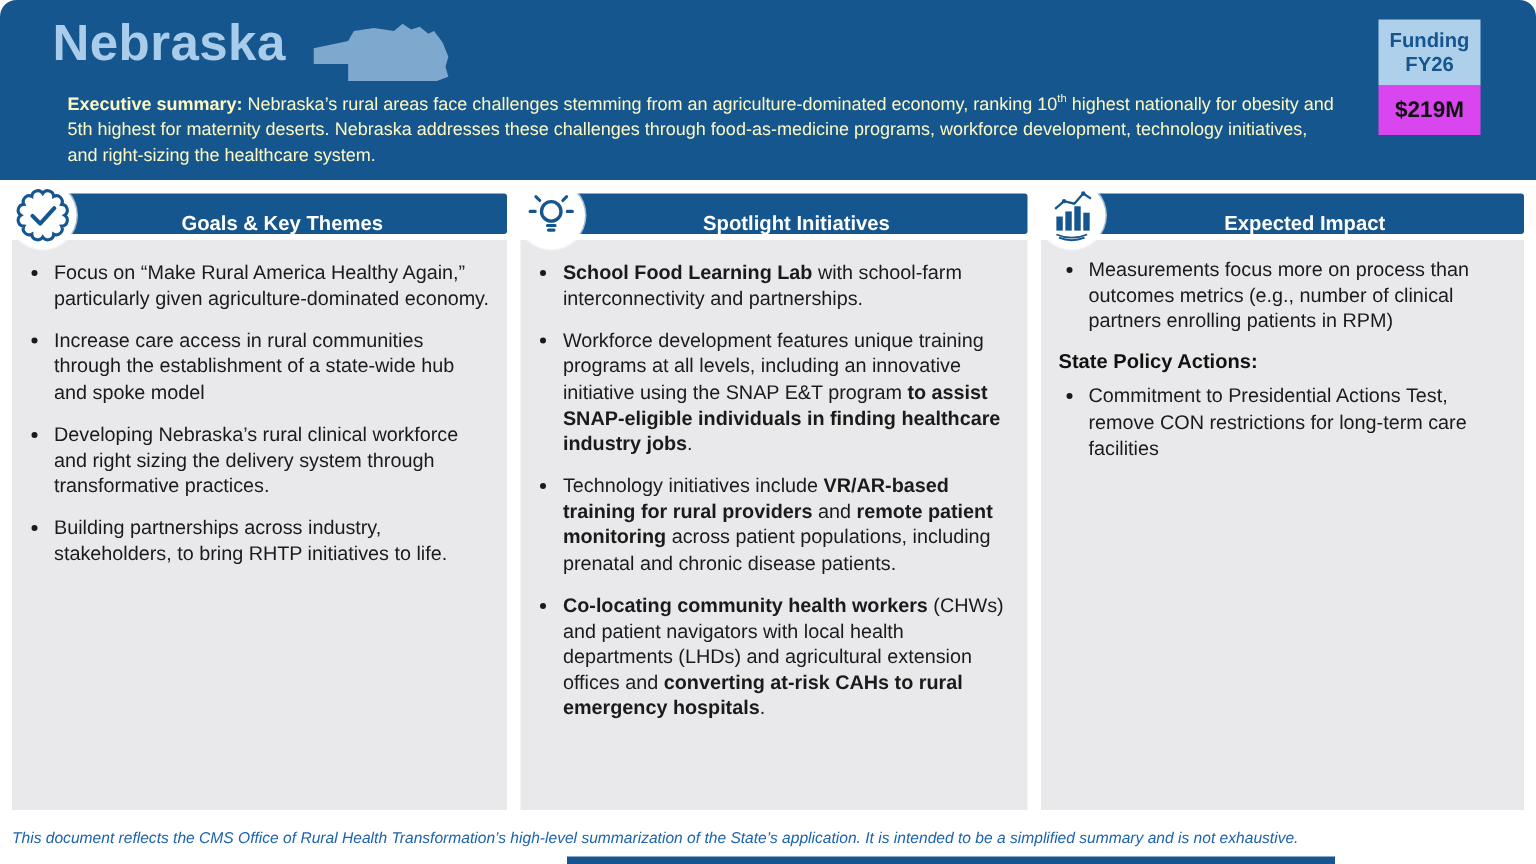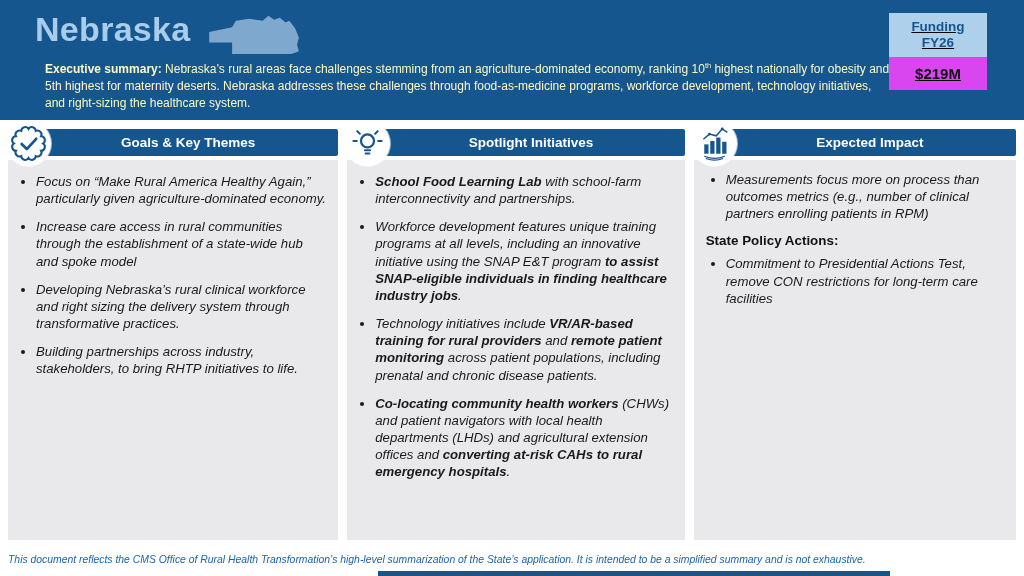--- a/index.html
+++ b/index.html
@@ -1,40 +1,40 @@
 <!DOCTYPE html>
 <html style="--navy: #16568E; --lightblue: #A8CCE9; --panel: #E9E9EB; --footerblue: #1B63AE;"><head>
 <meta charset="utf-8">
 <style>
   html,body{margin:0;padding:0;background:#ffffff;font-family:"Liberation Sans",sans-serif;}
-  .page{position:relative;width:1024px;height:576px;background:#ffffff;overflow:hidden;}
+  .page{position:relative;width:1024px;height:576px;background:#ffffff;overflow:hidden;border-radius:11px;}
 
   
   .header{position:absolute;top:0;left:0;width:1024px;height:120px;background:var(--navy,#16568E);}
   .state-title{position:absolute;left:35px;top:10px;font-size:34px;font-weight:700;color:var(--lightblue,#A8CCE9);letter-spacing:.3px;}
   .state-shape{position:absolute;left:204px;top:13px;width:102px;height:42px;}
   .exec-summary{position:absolute;left:35px;top:61px;width:845px;font-size:12px;line-height:1.42;color:#fef9c3;margin-left:10px;}
   .exec-summary sup{font-size:.62em;line-height:0;}
 
-  .funding-box{position:absolute;top:13px;right:37px;width:98px;text-align:center;text-decoration:underline;}
+  .funding-box{position:absolute;top:13px;right:37px;width:68px;text-align:center;}
   .funding-top{background:#AED0EA;color:var(--navy,#16568E);font-weight:700;font-size:13.5px;line-height:1.18;padding:6px 2px;}
   .funding-bottom{background:#d946ef;color:#111111;font-weight:700;font-size:15px;padding:8px 2px;}
 
   
   .cols{position:absolute;left:8px;top:129px;width:1008px;height:411px;display:flex;gap:9px;}
   .col{position:relative;}
   .col.c1{width:332px;}
   .col.c2{width:307px;padding-left:32px;}
   .col.c3{width:324px;}
-  .col-bar{position:absolute;left:30px;right:0;top:0;height:27px;background:var(--navy,#16568E);border-radius:2px;display:flex;align-items:center;justify-content:center;color:#ffffff;font-weight:700;font-size:13.5px;}
+  .col-bar{position:absolute;left:30px;right:0;top:0;height:27px;background:var(--navy,#16568E);border-radius:2px;display:flex;align-items:flex-end;justify-content:center;color:#ffffff;font-weight:700;font-size:13.5px;}
   .col-icon{position:absolute;left:-2px;top:-8px;width:45px;height:45px;border-radius:50%;background:#ffffff;display:flex;align-items:center;justify-content:center;box-shadow:0 0 0 1px rgba(255,255,255,.6);z-index:2;}
   .col-icon svg{width:41px;height:41px;}
   .col-body{position:absolute;left:0;right:0;top:31px;bottom:0;background:var(--panel,#E9E9EB);padding:13px 10px 0 8px;box-sizing:border-box;}
   .col-body ul{margin:0;padding:0 0 0 20px;}
-  .col-body li{font-size:13.2px;line-height:1.3;color:#1a1a1a;margin-bottom:11px;font-style:italic;}
+  .col-body li{font-size:13.2px;line-height:1.3;color:#1a1a1a;margin-bottom:11px;}
   .c3 .col-body{padding-top:11px;padding-left:12px;}
   .sec-heading{font-size:13.4px;font-weight:700;color:#111111;margin:0 0 7px 0;}
   .sec2{}
 
   
   .footer-note{position:absolute;left:8px;top:554px;width:1000px;font-size:10.4px;font-style:italic;color:var(--footerblue,#1B63AE);}
   .bottom-bar{position:absolute;left:378px;bottom:0;width:512px;height:5px;background:var(--navy,#16568E);}
 </style>
 </head>
 <body>

